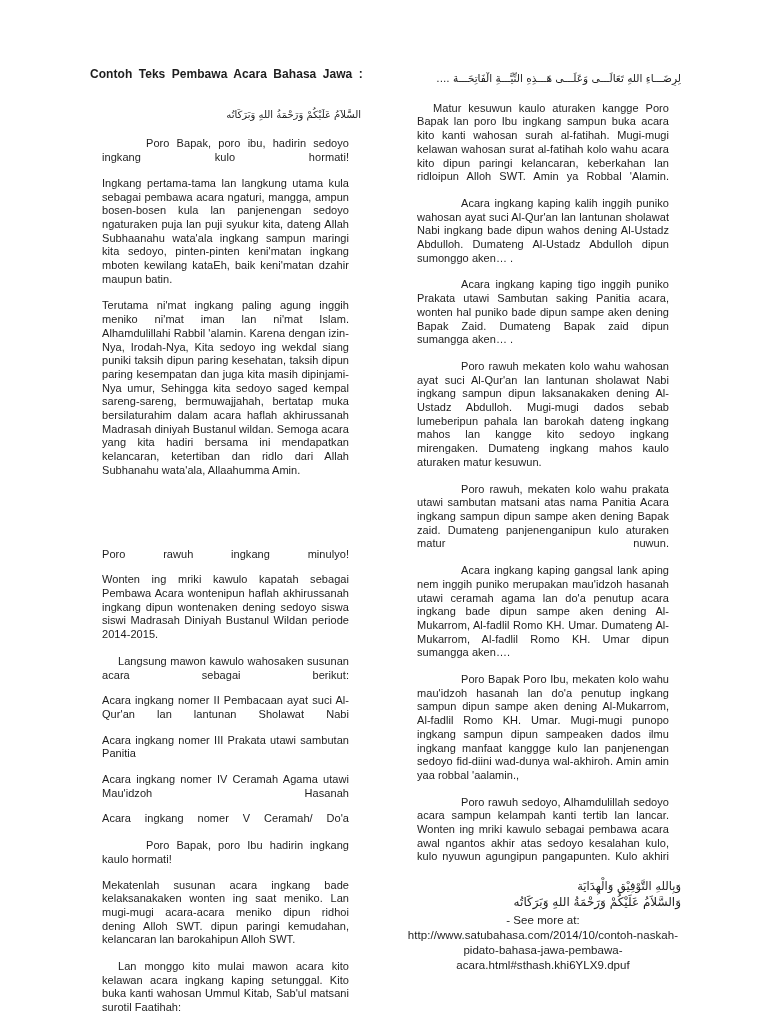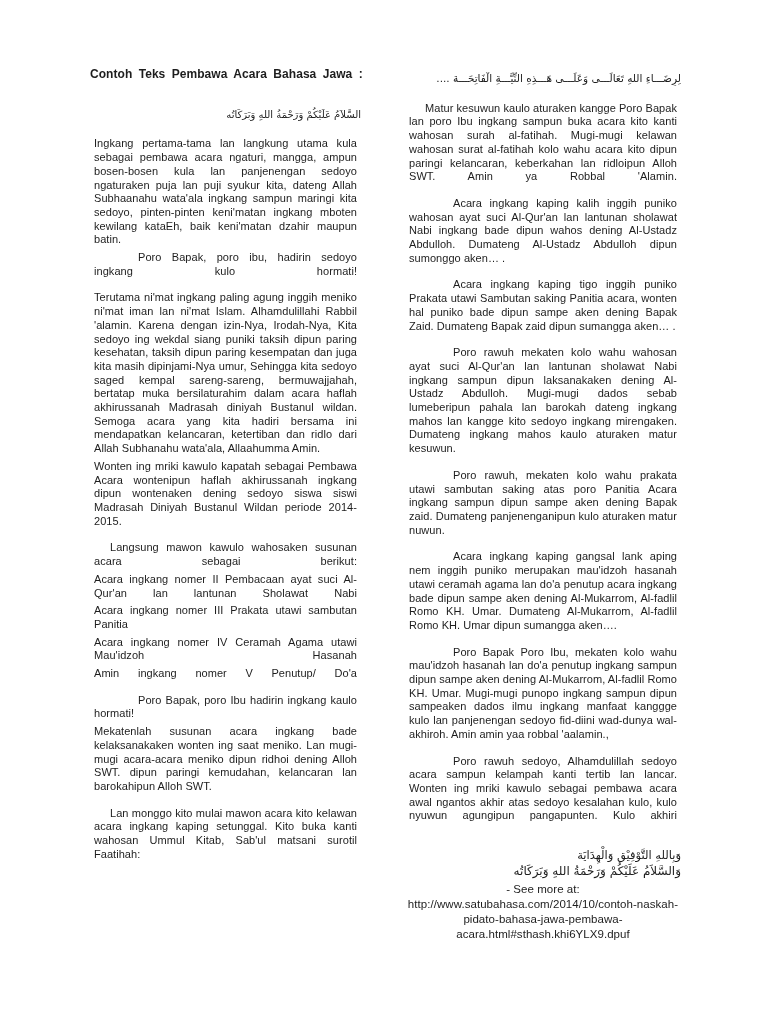--- a/index.html
+++ b/index.html
@@ -22,81 +22,82 @@
   .col-right { left: 405px; top: 70px; width: 276px; }
 
   .doc-title {
     font-weight: bold;
     font-size: 12px;
     word-spacing: 3px;
     text-align: left;
     white-space: nowrap;
   }
   .para {
-    margin: 4px;
+    margin: 12px;
     text-align: justify;
     hyphens: none;
   }
   .indent-small { text-indent: 16px; }
   .indent-large { text-indent: 44px; }
   .stretch { text-align-last: justify; }
   .gap      { margin-top: 13px; }
   .gap-huge { margin-top: 70px; }
 
   .arabic {
     font-family: "DejaVu Sans", sans-serif;
     direction: rtl;
     unicode-bidi: embed;
     text-align: right;
   }
   .arabic-greeting { font-size: 10px;   margin-top: 26px; margin-bottom: 16px; }
   .arabic-opening  { font-size: 10.5px; margin-top: 2px;  margin-bottom: 16px; white-space: nowrap; overflow: hidden; }
-  .arabic-closing1 { font-size: 11.5px; margin-top: 24px; line-height: 17px; }
+  .arabic-closing1 { font-size: 11.5px; margin-top: 14px; line-height: 17px; }
   .arabic-closing2 { font-size: 12px;   line-height: 15px; }
 
   .see-more {
     text-align: center;
     overflow-wrap: anywhere;
     margin-top: 3px;
     font-size: 11.5px;
     line-height: 15px;
   }
 </style>
 </head>
 <body>
 
 <div class="page">
 
   <div class="col col-left">
     <div class="doc-title">Contoh Teks Pembawa Acara Bahasa Jawa :</div>
     <div class="arabic arabic-greeting">السَّلاَمُ عَلَيْكُمْ وَرَحْمَةُ اللهِ وَبَرَكَاتُه</div>
     <div id="left-paras">
+        <p class="para indent-large stretch">Poro Bapak, poro ibu, hadirin sedoyo ingkang kulo hormati!</p>
         <p class="para">Ingkang pertama-tama lan langkung utama kula sebagai pembawa acara ngaturi, mangga, ampun bosen-bosen kula lan panjenengan sedoyo ngaturaken puja lan puji syukur kita, dateng Allah Subhaanahu wata'ala ingkang sampun maringi kita sedoyo, pinten-pinten keni'matan ingkang mboten kewilang kataEh, baik keni'matan dzahir maupun batin.</p>
-        <p class="para indent-large stretch">Poro Bapak, poro ibu, hadirin sedoyo ingkang kulo hormati!</p>
         <p class="para gap">Terutama ni'mat ingkang paling agung inggih meniko ni'mat iman lan ni'mat Islam. Alhamdulillahi Rabbil 'alamin. Karena dengan izin-Nya, Irodah-Nya, Kita sedoyo ing wekdal siang puniki taksih dipun paring kesehatan, taksih dipun paring kesempatan dan juga kita masih dipinjami-Nya umur, Sehingga kita sedoyo saged kempal sareng-sareng, bermuwajjahah, bertatap muka bersilaturahim dalam acara haflah akhirussanah Madrasah diniyah Bustanul wildan. Semoga acara yang kita hadiri bersama ini mendapatkan kelancaran, ketertiban dan ridlo dari Allah Subhanahu wata'ala, Allaahumma Amin.</p>
+        <p class="para stretch gap-huge">Poro rawuh ingkang minulyo!</p>
         <p class="para">Wonten ing mriki kawulo kapatah sebagai Pembawa Acara wontenipun haflah akhirussanah ingkang dipun wontenaken dening sedoyo siswa siswi Madrasah Diniyah Bustanul Wildan periode 2014-2015.</p>
         <p class="para indent-small stretch gap">Langsung mawon kawulo wahosaken susunan acara sebagai berikut:</p>
         <p class="para stretch">Acara ingkang nomer II Pembacaan ayat suci Al-Qur'an lan lantunan Sholawat Nabi</p>
         <p class="para">Acara ingkang nomer III Prakata utawi sambutan Panitia</p>
         <p class="para stretch">Acara ingkang nomer IV Ceramah Agama utawi Mau'idzoh Hasanah</p>
-        <p class="para stretch">Amin ingkang nomer V Penutup/ Do'a</p>
+        <p class="para stretch">Acara ingkang nomer V Ceramah/ Do'a</p>
         <p class="para indent-large gap">Poro Bapak, poro Ibu hadirin ingkang kaulo hormati!</p>
         <p class="para">Mekatenlah susunan acara ingkang bade kelaksanakaken wonten ing saat meniko. Lan mugi-mugi acara-acara meniko dipun ridhoi dening Alloh SWT. dipun paringi kemudahan, kelancaran lan barokahipun Alloh SWT.</p>
         <p class="para indent-small gap">Lan monggo kito mulai mawon acara kito kelawan acara ingkang kaping setunggal. Kito buka kanti wahosan Ummul Kitab, Sab'ul matsani surotil Faatihah:</p>
       </div>
   </div>
 
   <div class="col col-right">
     <div class="arabic arabic-opening">لِرِضَـــاءِ اللهِ تَعَالَـــى وَعَلَـــى هَـــذِهِ النِّيَّـــةِ الْفَاتِحَـــة ....</div>
     <div id="right-paras">
         <p class="para indent-small stretch">Matur kesuwun kaulo aturaken kangge Poro Bapak lan poro Ibu ingkang sampun buka acara kito kanti wahosan surah al-fatihah. Mugi-mugi kelawan wahosan surat al-fatihah kolo wahu acara kito dipun paringi kelancaran, keberkahan lan ridloipun Alloh SWT. Amin ya Robbal 'Alamin.</p>
         <p class="para indent-large gap">Acara ingkang kaping kalih inggih puniko wahosan ayat suci Al-Qur'an lan lantunan sholawat Nabi ingkang bade dipun wahos dening Al-Ustadz Abdulloh. Dumateng Al-Ustadz Abdulloh dipun sumonggo aken… .</p>
         <p class="para indent-large gap">Acara ingkang kaping tigo inggih puniko Prakata utawi Sambutan saking Panitia acara, wonten hal puniko bade dipun sampe aken dening Bapak Zaid. Dumateng Bapak zaid dipun sumangga aken… .</p>
         <p class="para indent-large gap">Poro rawuh mekaten kolo wahu wahosan ayat suci Al-Qur'an lan lantunan sholawat Nabi ingkang sampun dipun laksanakaken dening Al-Ustadz Abdulloh. Mugi-mugi dados sebab lumeberipun pahala lan barokah dateng ingkang mahos lan kangge kito sedoyo ingkang mirengaken. Dumateng ingkang mahos kaulo aturaken matur kesuwun.</p>
-        <p class="para indent-large stretch gap">Poro rawuh, mekaten kolo wahu prakata utawi sambutan saking atas poro Panitia Acara ingkang sampun dipun sampe aken dening Bapak zaid. Dumateng panjenenganipun kulo aturaken matur nuwun.</p>
+        <p class="para indent-large stretch gap">Poro rawuh, mekaten kolo wahu prakata utawi sambutan matsani atas nama Panitia Acara ingkang sampun dipun sampe aken dening Bapak zaid. Dumateng panjenenganipun kulo aturaken matur nuwun.</p>
         <p class="para indent-large gap">Acara ingkang kaping gangsal lank aping nem inggih puniko merupakan mau'idzoh hasanah utawi ceramah agama lan do'a penutup acara ingkang bade dipun sampe aken dening Al-Mukarrom, Al-fadlil Romo KH. Umar. Dumateng Al-Mukarrom, Al-fadlil Romo KH. Umar dipun sumangga aken….</p>
         <p class="para indent-large gap">Poro Bapak Poro Ibu, mekaten kolo wahu mau'idzoh hasanah lan do'a penutup ingkang sampun dipun sampe aken dening Al-Mukarrom, Al-fadlil Romo KH. Umar. Mugi-mugi punopo ingkang sampun dipun sampeaken dados ilmu ingkang manfaat kanggge kulo lan panjenengan sedoyo fid-diini wad-dunya wal-akhiroh. Amin amin yaa robbal 'aalamin.,</p>
         <p class="para indent-large stretch gap">Poro rawuh sedoyo, Alhamdulillah sedoyo acara sampun kelampah kanti tertib lan lancar. Wonten ing mriki kawulo sebagai pembawa acara awal ngantos akhir atas sedoyo kesalahan kulo, kulo nyuwun agungipun pangapunten. Kulo akhiri</p>
       </div>
     <div class="arabic arabic-closing1">وَبِاللهِ التَّوْفِيْق وَالْهِدَايَة</div>
     <div class="arabic arabic-closing2">وَالسَّلاَمُ عَلَيْكُمْ وَرَحْمَةُ اللهِ وَبَرَكَاتُه</div>
     <div class="see-more">
       <div>- See more at:</div>
       <div>http://www.satubahasa.com/2014/10/contoh-naskah-pidato-bahasa-jawa-pembawa-acara.html#sthash.khi6YLX9.dpuf</div>
     </div>

